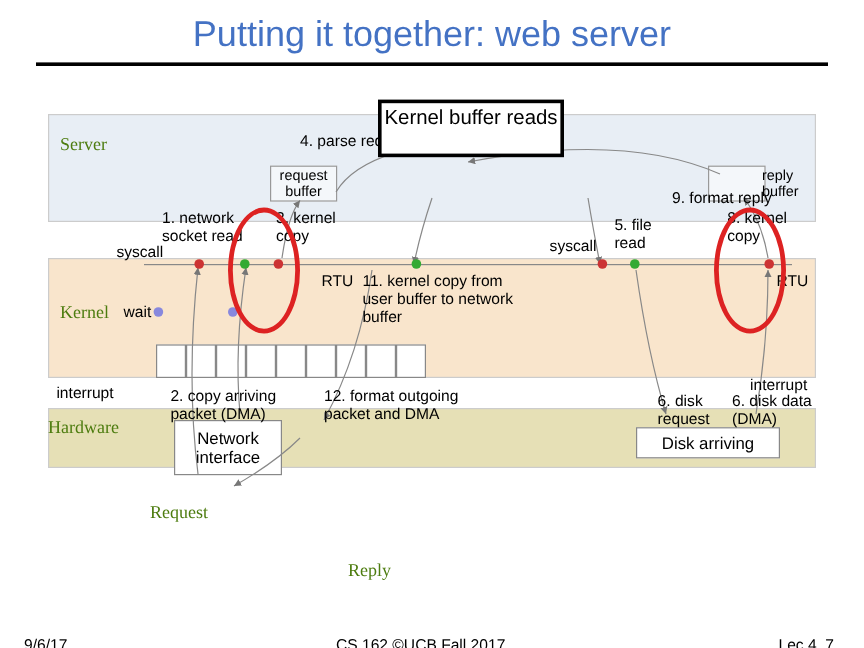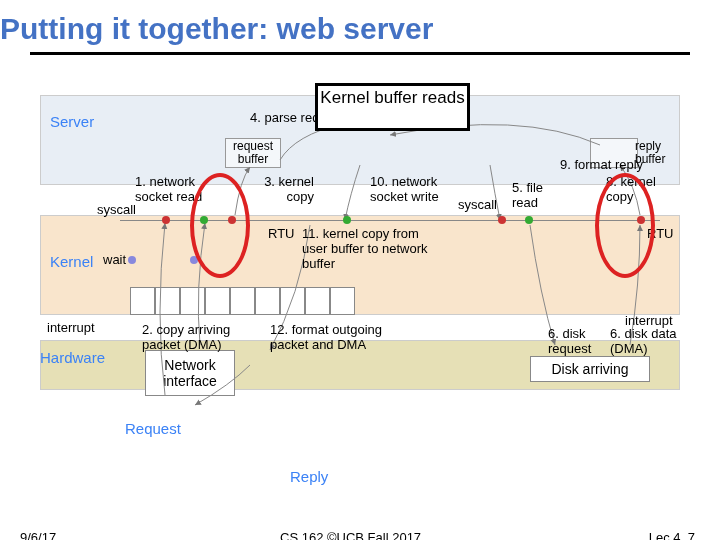--- a/index.html
+++ b/index.html
@@ -7,23 +7,23 @@
       width: 720px;
       height: 540px;
       font-family: Arial, sans-serif;
       position: relative;
       background: white;
       overflow: hidden;
     }
     .title {
       font-size: 30px;
       color: #4472C4;
-      text-align: left;
+      text-align: center;
       padding: 12px 0 6px 0;
-      font-weight: bold;
+      font-weight: normal;
     }
     .title-underline {
       border-bottom: 3px solid #000;
       margin: 0 30px;
     }
     .diagram {
       position: relative;
       width: 100%;
       height: 400px;
       margin-top: 10px;
@@ -51,21 +51,22 @@
       left: 40px;
       top: 275px;
       width: 640px;
       height: 50px;
       background: #E6E0B6;
       border: 1px solid #ccc;
     }
     .label {
       position: absolute;
       font-size: 15px;
-      color: #3b82f6;
+      color: #4d7c0f;
+      font-family: Liberation Serif, serif;
     }
     .server-label { left: 50px; top: 48px; }
     .kernel-label { left: 50px; top: 188px; }
     .hardware-label { left: 40px; top: 284px; }
     .request-label { left: 125px; top: 355px; }
     .reply-label { left: 290px; top: 355px; margin-top: 48px; }
     .kernel-box {
       position: absolute;
       left: 315px;
       top: 18px;
@@ -214,22 +215,21 @@
 
   <div class="kernel-box">Kernel buffer reads</div>
 
   <div class="req-buffer">request buffer</div>
   <div class="reply-buffer">reply buffer</div>
 
   <div class="small-text" style="left:250px; top:46px;">4. parse request</div>
   <div class="small-text" style="left:560px; top:46px;margin-top:47px;">9. format reply</div>
 
   <div class="small-text" style="left:135px; top:110px; width:70px;">1. network socket read</div>
-  <div class="small-text" style="left:259px; top:110px; width:55px;text-align:right;">3. kernel copy</div>
-  <div class="small-text" style="left:370px; top:110px; width:85px;">10. network socket write</div>
+  <div class="small-text" style="left:230px; top:110px; width:55px;">3. kernel copy</div>
   <div class="small-text" style="left:512px; top:116px; width:50px;">5. file read</div>
   <div class="small-text" style="left:606px; top:110px; width:60px;">8. kernel copy</div>
 
   <div class="small-text" style="left:97px; top:138px;">syscall</div>
   <div class="small-text" style="left:458px; top:133px;">syscall</div>
   <div class="small-text" style="left:103px; top:188px;">wait</div>
   <div class="small-text" style="left:268px; top:162px;">RTU</div>
   <div class="small-text" style="left:647px; top:162px;">RTU</div>
 
   <div class="small-text" style="left:302px; top:162px; width:140px;">11. kernel copy from user buffer to network buffer</div>

